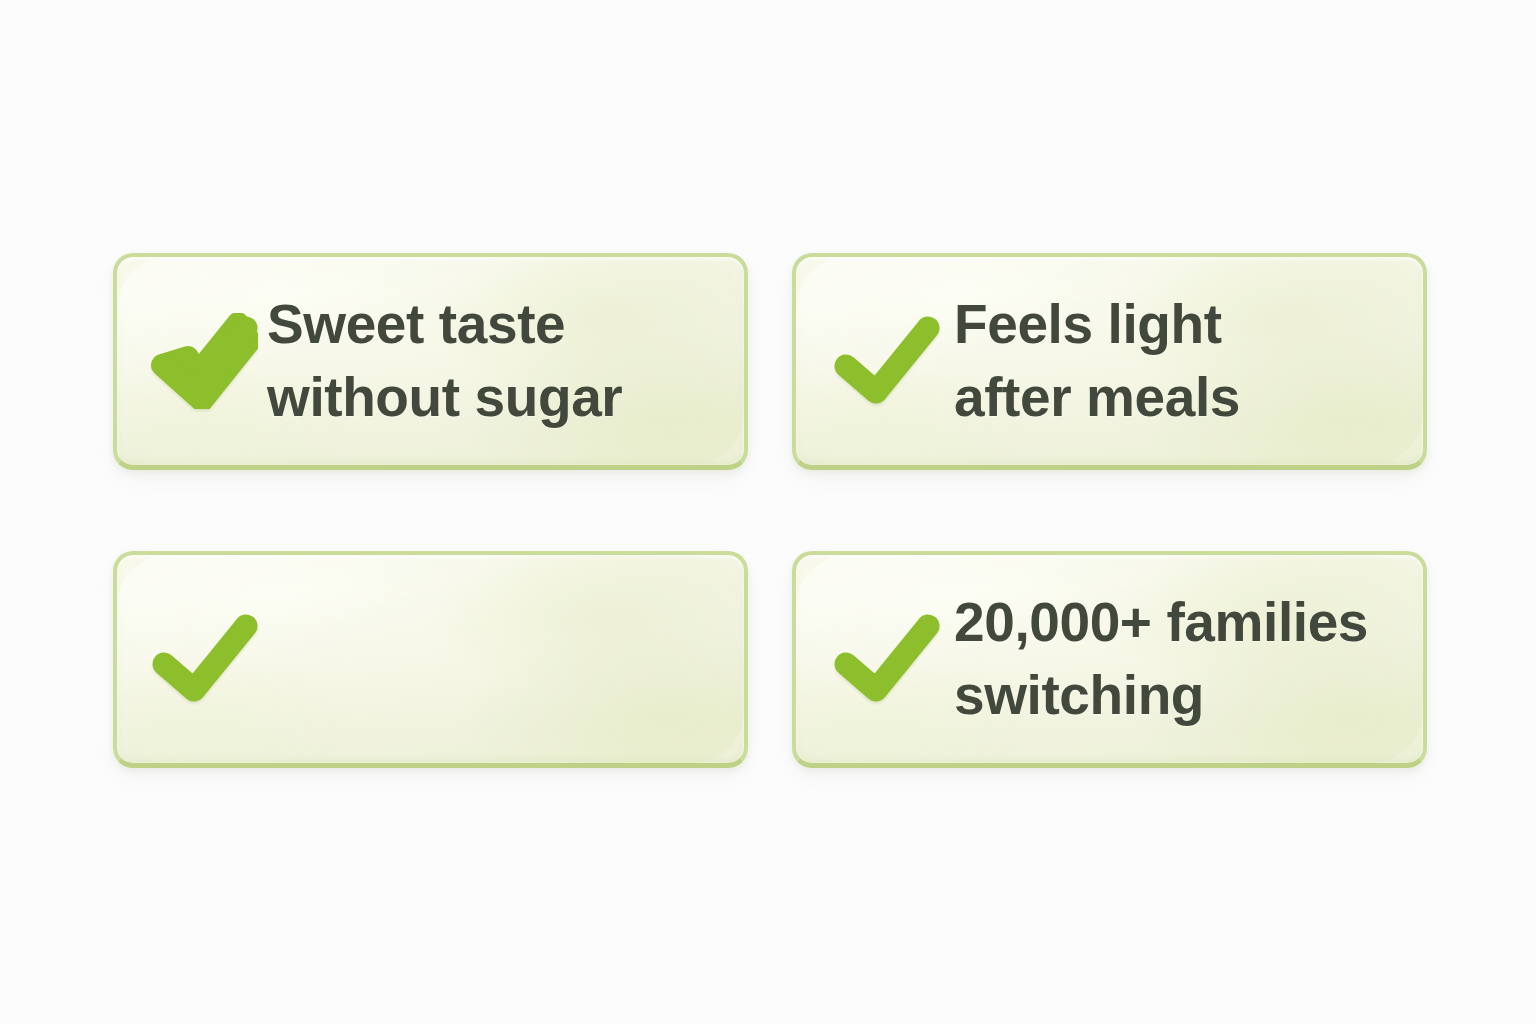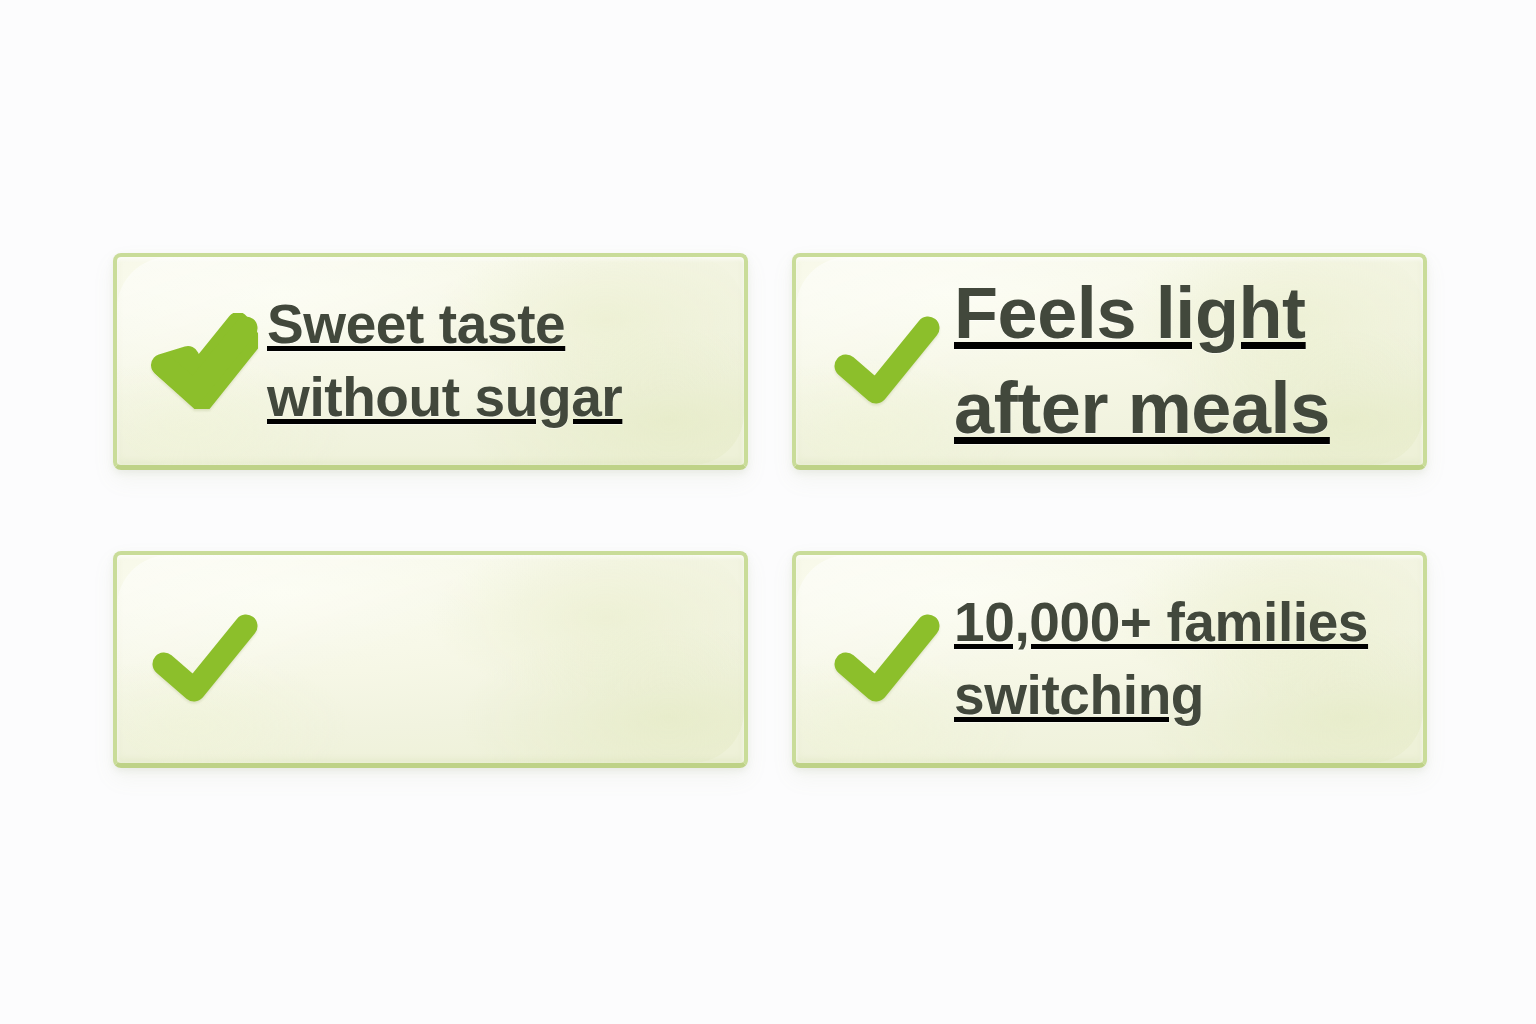--- a/index.html
+++ b/index.html
@@ -24,35 +24,34 @@
     display: grid;
     grid-template-columns: 635px 635px;
     grid-template-rows: 217px 217px;
     column-gap: 44px;
     row-gap: 81px;
   }
 
   .benefit-card {
     position: relative;
     box-sizing: border-box;
-    border-radius: 8px;
+    border-radius: 20px;
     border: 4px solid #c9dc99;
     border-bottom-color: #bed287;
     border-bottom-width: 5px;
     background:
       radial-gradient(118% 92% at 26% 18%, #fbfcf0 0%, #f6f7e6 42%, #f1f3df 72%, #eef1d8 100%);
     box-shadow:
       0 3px 7px rgba(150, 160, 120, 0.13),
       0 10px 22px rgba(150, 160, 120, 0.08),
       inset 0 2px 4px rgba(255, 255, 255, 0.85),
       inset 0 -3px 7px rgba(196, 210, 150, 0.22);
     display: flex;
     align-items: center;
     overflow: hidden;
-    text-decoration: underline;
   }
 
   
   .benefit-card::after {
     content: "";
     position: absolute;
     inset: 0;
     pointer-events: none;
     border-radius: 52px;
     background:
@@ -86,21 +85,21 @@
     line-height: 1.32;
     font-weight: 600;
     letter-spacing: -0.4px;
     white-space: pre-line;
     margin-left: 4px;
     text-shadow: 0 1px 0 rgba(255, 255, 255, 0.5);
   }
 
   
   #card-1 .benefit-text { font-size: 55px; }
-  #card-2 .benefit-text { font-size: 72px; margin-left: 10px; }
+  #card-2 .benefit-text { font-size: 55px; margin-left: 10px; }
   #card-3 .benefit-text { font-size: 55px; }
   #card-4 .benefit-text { font-size: 55px; margin-left: 10px; }
   #card-2 .check-wrap, #card-4 .check-wrap { margin-left: 32px; width: 116px; }
 </style>
 </head>
 <body>
 
 <div id="benefit-grid">
 
   <div class="benefit-card" id="card-1">
@@ -131,17 +130,17 @@
       </svg>
     </span>
   </div>
 
   <div class="benefit-card" id="card-4">
     <span class="check-wrap">
       <svg width="108" height="96" viewBox="0 0 108 96" aria-hidden="true">
         <path d="M14 53 L44 79 L96 15" fill="none" stroke="#8cbf2b" stroke-width="23" stroke-linecap="round" stroke-linejoin="round"></path>
       </svg>
     </span>
-    <div class="benefit-text">10,000+ families
+    <div class="benefit-text">20,000+ families
 switching</div>
   </div>
 
 </div>
 
 </body></html>

